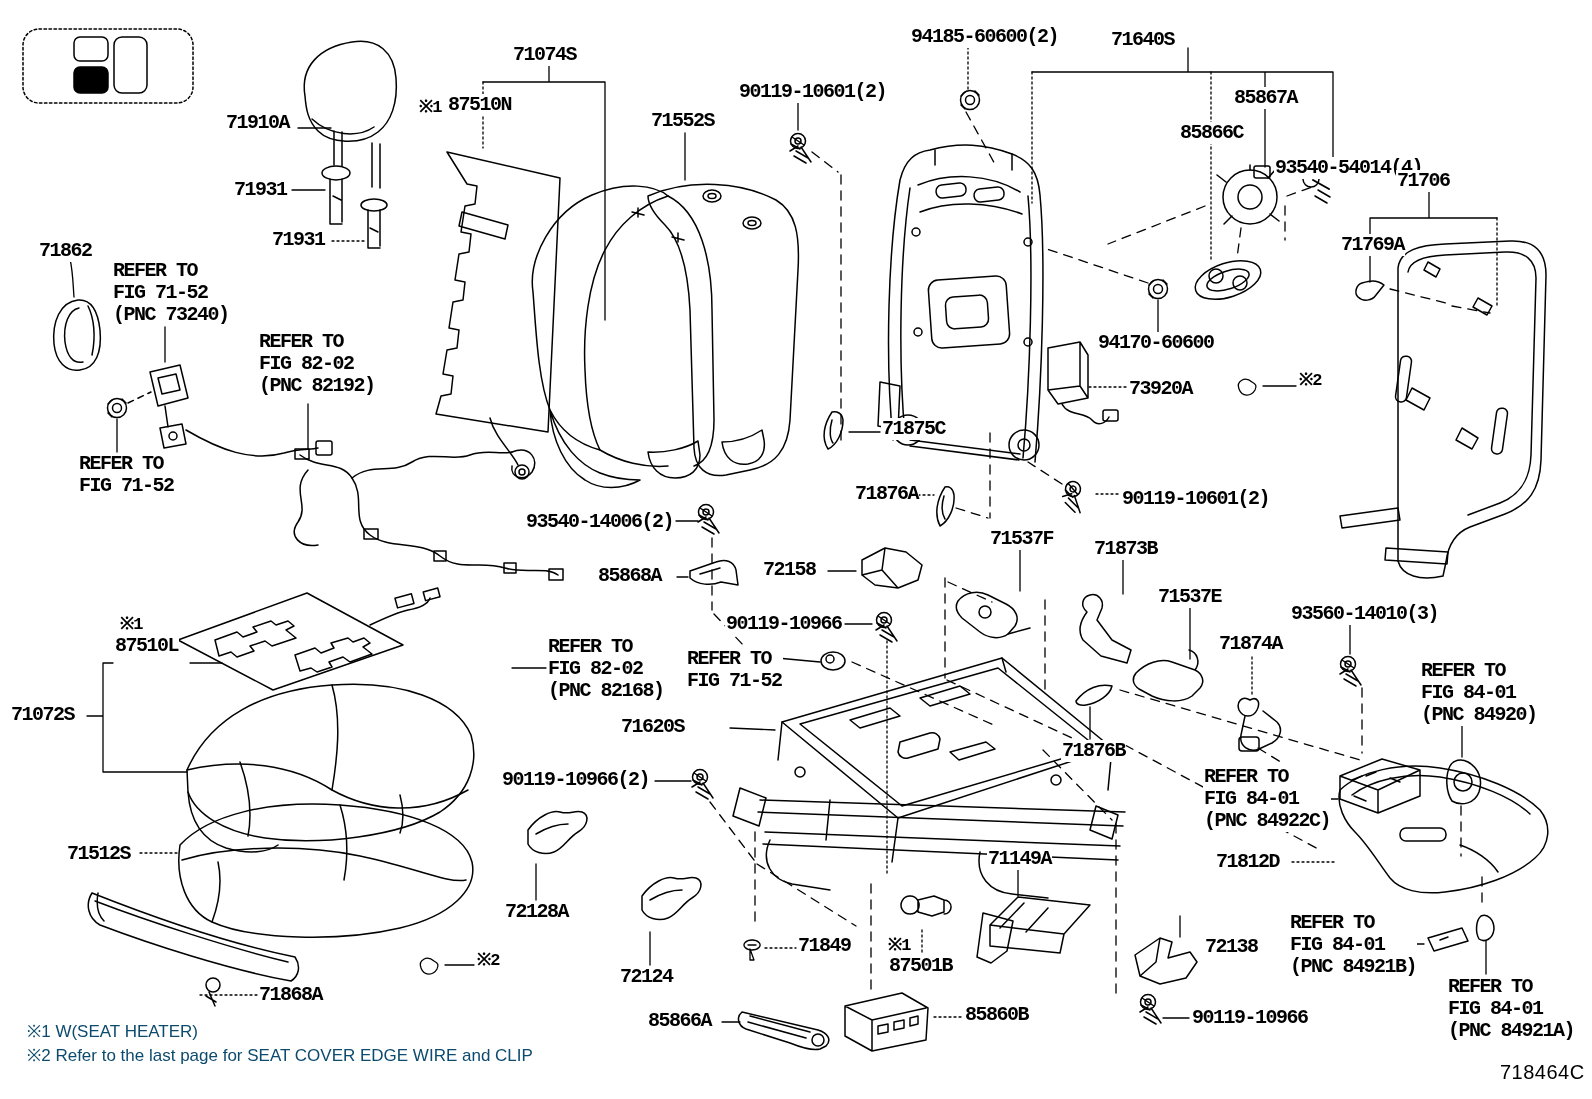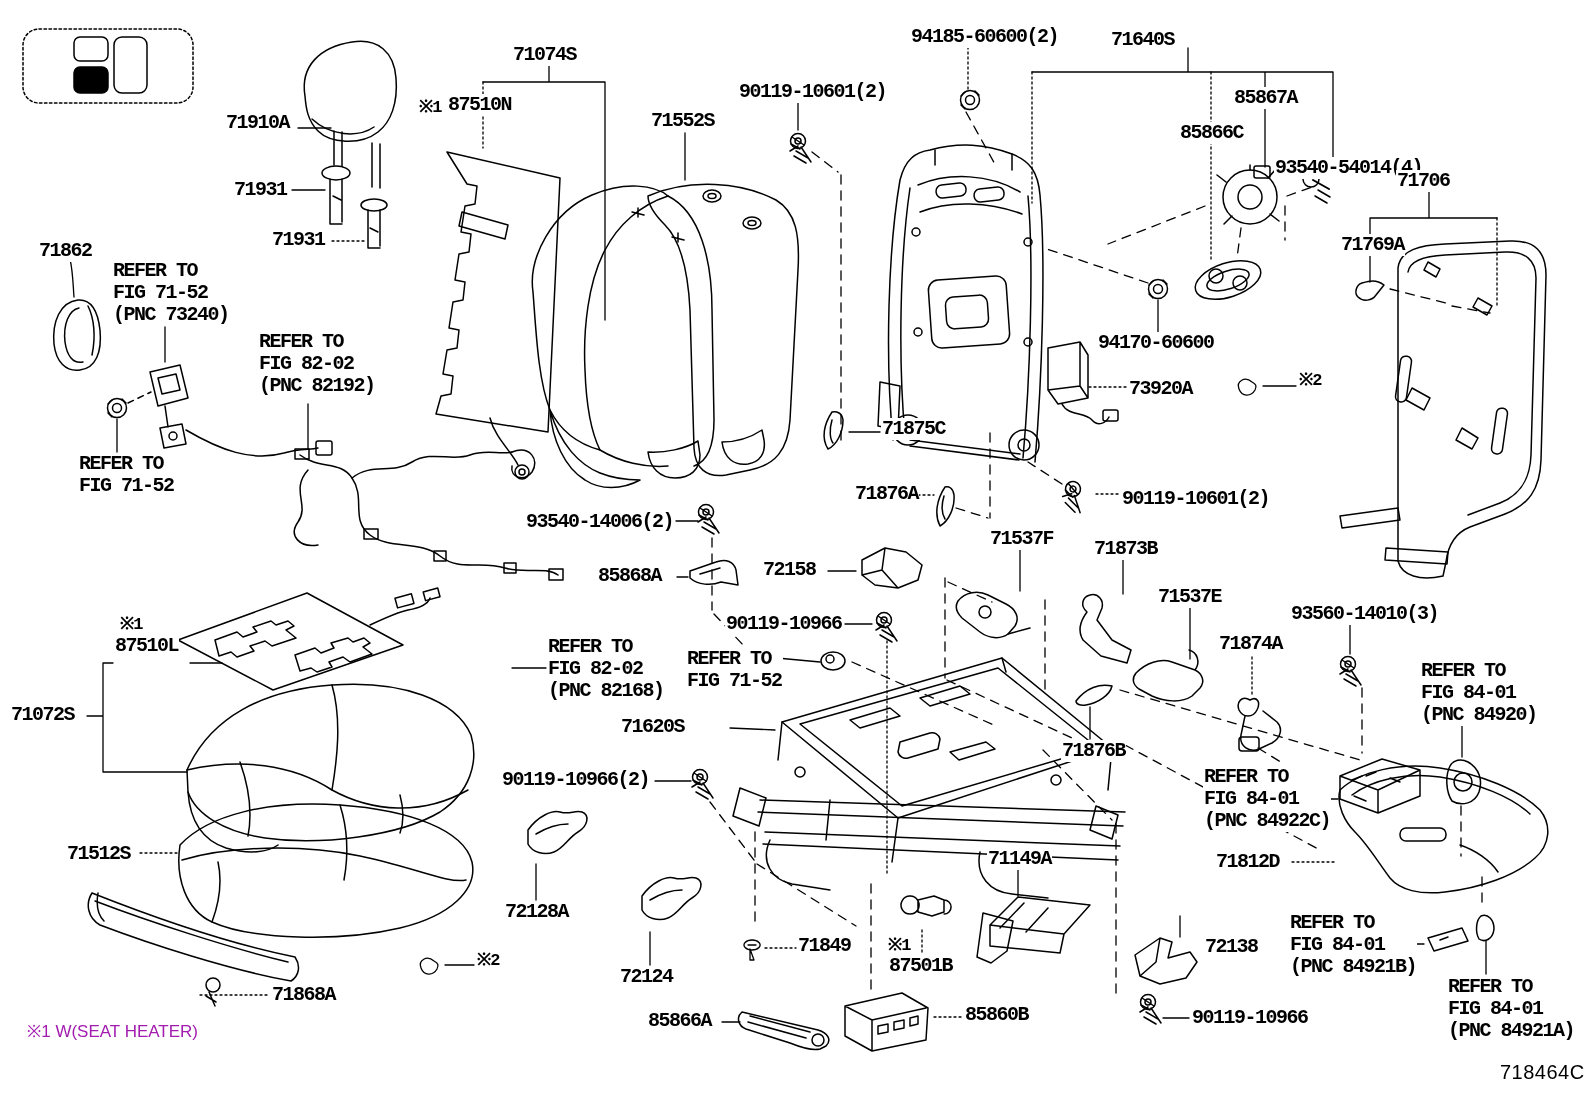--- a/index.html
+++ b/index.html
@@ -5,21 +5,21 @@
   html,body{margin:0;padding:0;background:#e8e8e8;}
   #page{position:relative;width:1592px;height:1099px;background:#ffffff;overflow:hidden;
         font-family:"Liberation Sans",sans-serif;}
   #art{position:absolute;left:0;top:0;width:1592px;height:1099px;}
   #labels-layer{position:absolute;left:0;top:0;width:1592px;height:1099px;}
   .part-label{position:absolute;font-family:"Liberation Mono","DejaVu Sans Mono",monospace;
       font-weight:bold;font-size:20px;line-height:22px;letter-spacing:-1.5px;color:#000;
       white-space:pre;background:#ffffff;padding:0 1px;}
   .part-label.marker{font-size:17px;line-height:18px;letter-spacing:-1px;}
   #footnotes{position:absolute;left:27px;top:1020px;font-family:"Liberation Sans",sans-serif;
-      font-size:17px;line-height:24px;color:#a21caf;}
+      font-size:17px;line-height:24px;color:#0c4a6e;}
   #diagram-id{position:absolute;left:1500px;top:1061px;font-family:"Liberation Sans",sans-serif;
       font-size:20px;color:#000;letter-spacing:0.5px;}
   svg *{vector-effect:non-scaling-stroke;}
 </style>
 </head>
 <body>
 
 <div id="page">
 
   <svg id="art" viewBox="0 0 1592 1099" fill="none" stroke="#000" stroke-width="1.5" stroke-linecap="round" stroke-linejoin="round">
@@ -357,36 +357,37 @@
       <div class="part-label" style="left: 525px; top: 511px;"><div>93540-14006(2)</div></div>
       <div class="part-label" style="left: 597px; top: 565px;"><div>85868A</div></div>
       <div class="part-label" style="left: 762px; top: 559px;"><div>72158</div></div>
       <div class="part-label" style="left: 725px; top: 613px;"><div>90119-10966</div></div>
       <div class="part-label" style="left: 547px; top: 636px;"><div>REFER TO</div><div>FIG 82-02</div><div>(PNC 82168)</div></div>
       <div class="part-label" style="left: 686px; top: 648px;"><div>REFER TO</div><div>FIG 71-52</div></div>
       <div class="part-label marker" style="left: 119px; top: 616px; font-size: 17px;"><div>※1</div></div>
       <div class="part-label" style="left: 114px; top: 635px;"><div>87510L</div></div>
       <div class="part-label" style="left: 10px; top: 704px;"><div>71072S</div></div>
       <div class="part-label" style="left: 66px; top: 843px;"><div>71512S</div></div>
-      <div class="part-label" style="left: 271px; top: 984px;"><div>71868A</div></div>
+      <div class="part-label" style="left: 258px; top: 984px;"><div>71868A</div></div>
       <div class="part-label" style="left: 501px; top: 769px;"><div>90119-10966(2)</div></div>
       <div class="part-label" style="left: 504px; top: 901px;"><div>72128A</div></div>
       <div class="part-label" style="left: 619px; top: 966px;"><div>72124</div></div>
       <div class="part-label" style="left: 797px; top: 935px;"><div>71849</div></div>
       <div class="part-label marker" style="left: 476px; top: 952px; font-size: 17px;"><div>※2</div></div>
       <div class="part-label" style="left: 647px; top: 1010px;"><div>85866A</div></div>
       <div class="part-label" style="left: 964px; top: 1004px;"><div>85860B</div></div>
       <div class="part-label" style="left: 987px; top: 848px;"><div>71149A</div></div>
       <div class="part-label marker" style="left: 887px; top: 937px; font-size: 17px;"><div>※1</div></div>
       <div class="part-label" style="left: 888px; top: 955px;"><div>87501B</div></div>
       <div class="part-label" style="left: 1204px; top: 896px; margin-top: 40px;"><div>72138</div></div>
       <div class="part-label" style="left: 1191px; top: 1007px;"><div>90119-10966</div></div>
       <div class="part-label" style="left: 1215px; top: 851px;"><div>71812D</div></div>
       <div class="part-label" style="left: 1289px; top: 912px;"><div>REFER TO</div><div>FIG 84-01</div><div>(PNC 84921B)</div></div>
       <div class="part-label" style="left: 1447px; top: 976px;"><div>REFER TO</div><div>FIG 84-01</div><div>(PNC 84921A)</div></div>
     </div>
 
   <div id="footnotes">
     <div>※1 W(SEAT  HEATER)</div>
+    <div>※2 Refer to the last page for SEAT COVER EDGE WIRE and CLIP</div>
   </div>
 
   <div id="diagram-id">718464C</div>
 </div>
 
 </body></html>

